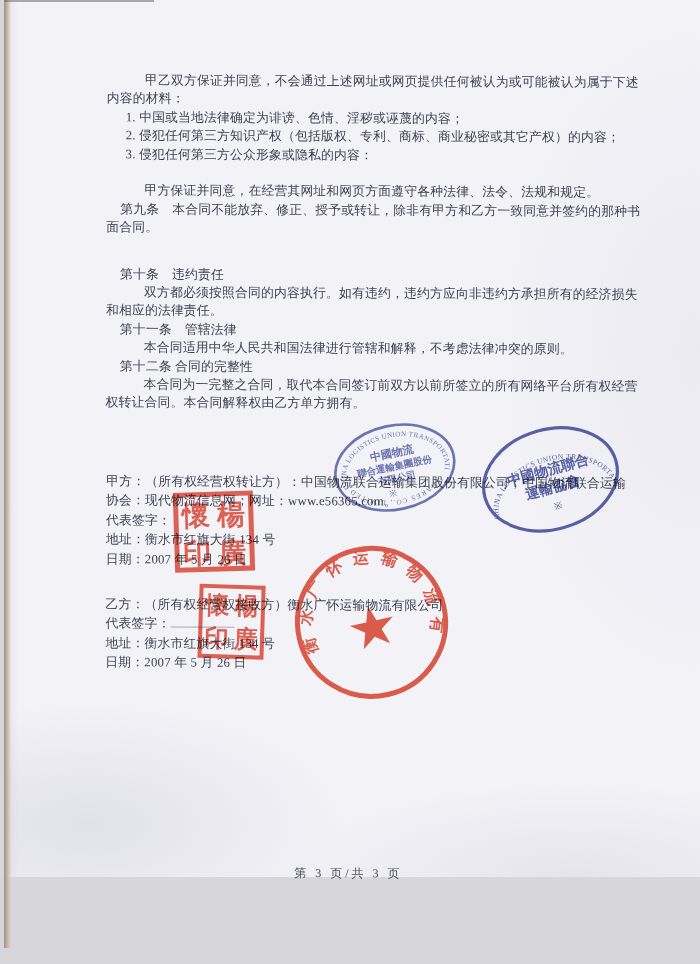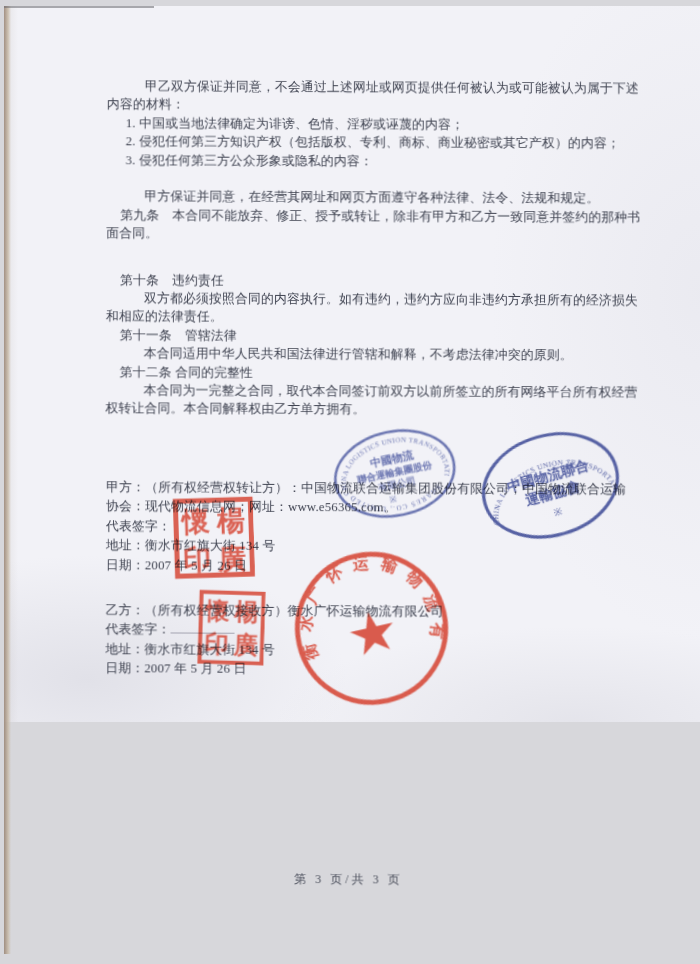--- a/index.html
+++ b/index.html
@@ -2,21 +2,21 @@
 <html><head>
 <meta charset="utf-8">
 <style>
   html,body{margin:0;padding:0;}
   body{
     width:700px;height:964px;position:relative;overflow:hidden;
     background:#d7d7db;
     font-family:"Liberation Serif", serif;
   }
   .sheet{
-    position:absolute;left:4px;top:6px;width:696px;height:716px;
+    position:absolute;left:4px;top:0;width:696px;height:877px;
     background:
       radial-gradient(ellipse 420px 200px at 12% 94%, rgba(186,186,198,.30), transparent 62%),
       radial-gradient(ellipse 500px 160px at 82% 100%, rgba(180,180,192,.22), transparent 60%),
       radial-gradient(ellipse 300px 500px at 100% 40%, rgba(200,200,212,.18), transparent 70%),
       linear-gradient(to right, rgba(160,150,140,.18) 0px, transparent 14px),
       #f2f2f7;
   }
   .left-edge{
     position:absolute;left:0;top:0;width:7px;height:948px;
     background:linear-gradient(to right,#8d7663,#c6b7a2 60%,rgba(198,183,162,0));

